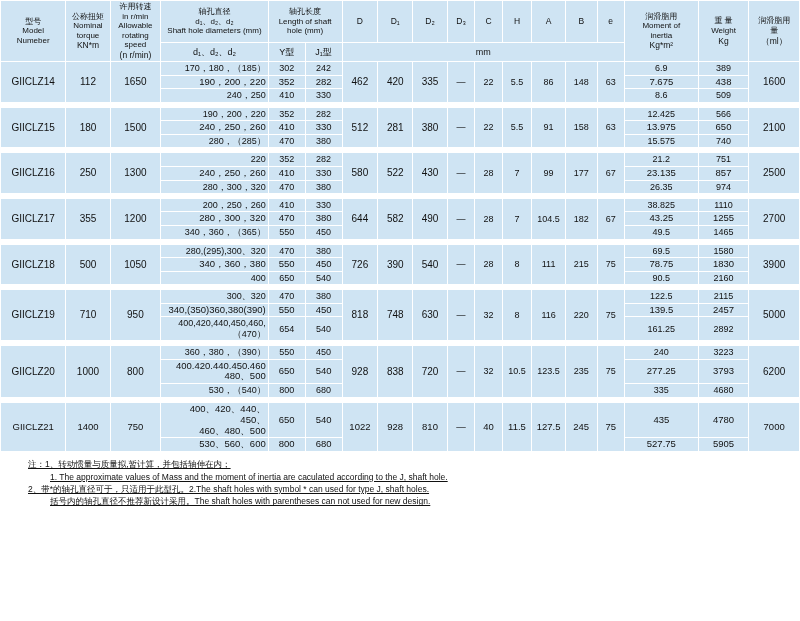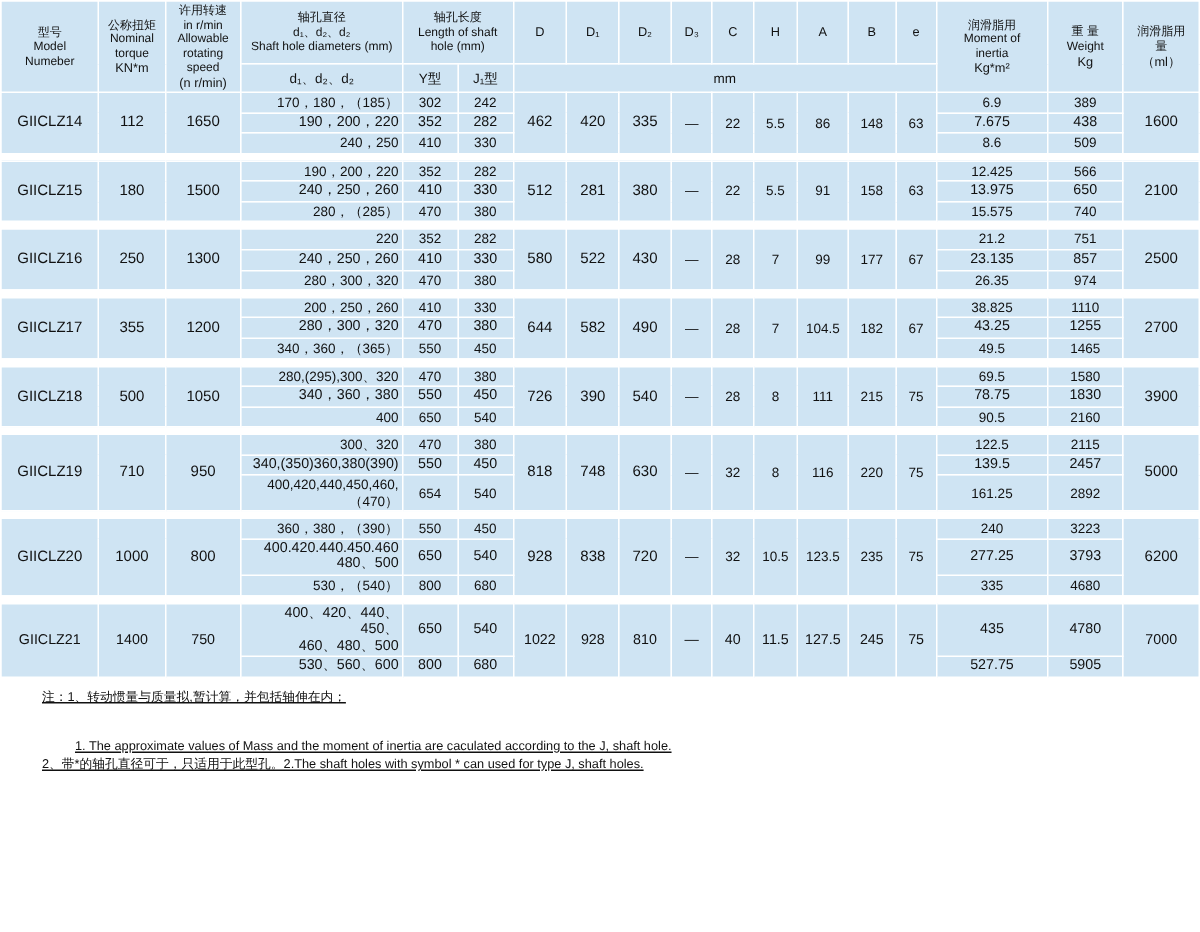--- a/index.html
+++ b/index.html
@@ -39,21 +39,21 @@
   .mm-row td{font-size:9.5px;}
   .sep{height:4px;background:#ffffff;border:none;}
   .sep td{background:#ffffff;border:none;padding:0;height:4px;}
   .notes{
     padding:6px 28px 0 28px;
     font-size:8.5px;
     line-height:1.45;
     color:#111;
   }
   .notes div{white-space:nowrap;text-decoration:underline;}
-  .note-indent{padding-left:22px;margin-top:20px;}
+  .note-indent{padding-left:22px;}
 </style>
 </head>
 <body>
 
 <table>
   <colgroup>
     <col style="width:62px">
     <col style="width:42px">
     <col style="width:48px">
     <col style="width:102px">
@@ -423,13 +423,14 @@
         <td>527.75</td>
         <td>5905</td>
       </tr>
     </tbody>
 </table>
 
 <div class="notes">
   <div>注：1、转动惯量与质量拟,暂计算，并包括轴伸在内；</div>
   <div class="note-indent">1. The approximate values of Mass and the moment of inertia are caculated according to the J, shaft hole.</div>
   <div>2、带*的轴孔直径可于，只适用于此型孔。2.The shaft holes with symbol * can used for type J, shaft holes.</div>
+  <div class="note-indent">括号内的轴孔直径不推荐新设计采用。The shaft holes with parentheses can not used for new design.</div>
 </div>
 
 </body></html>

